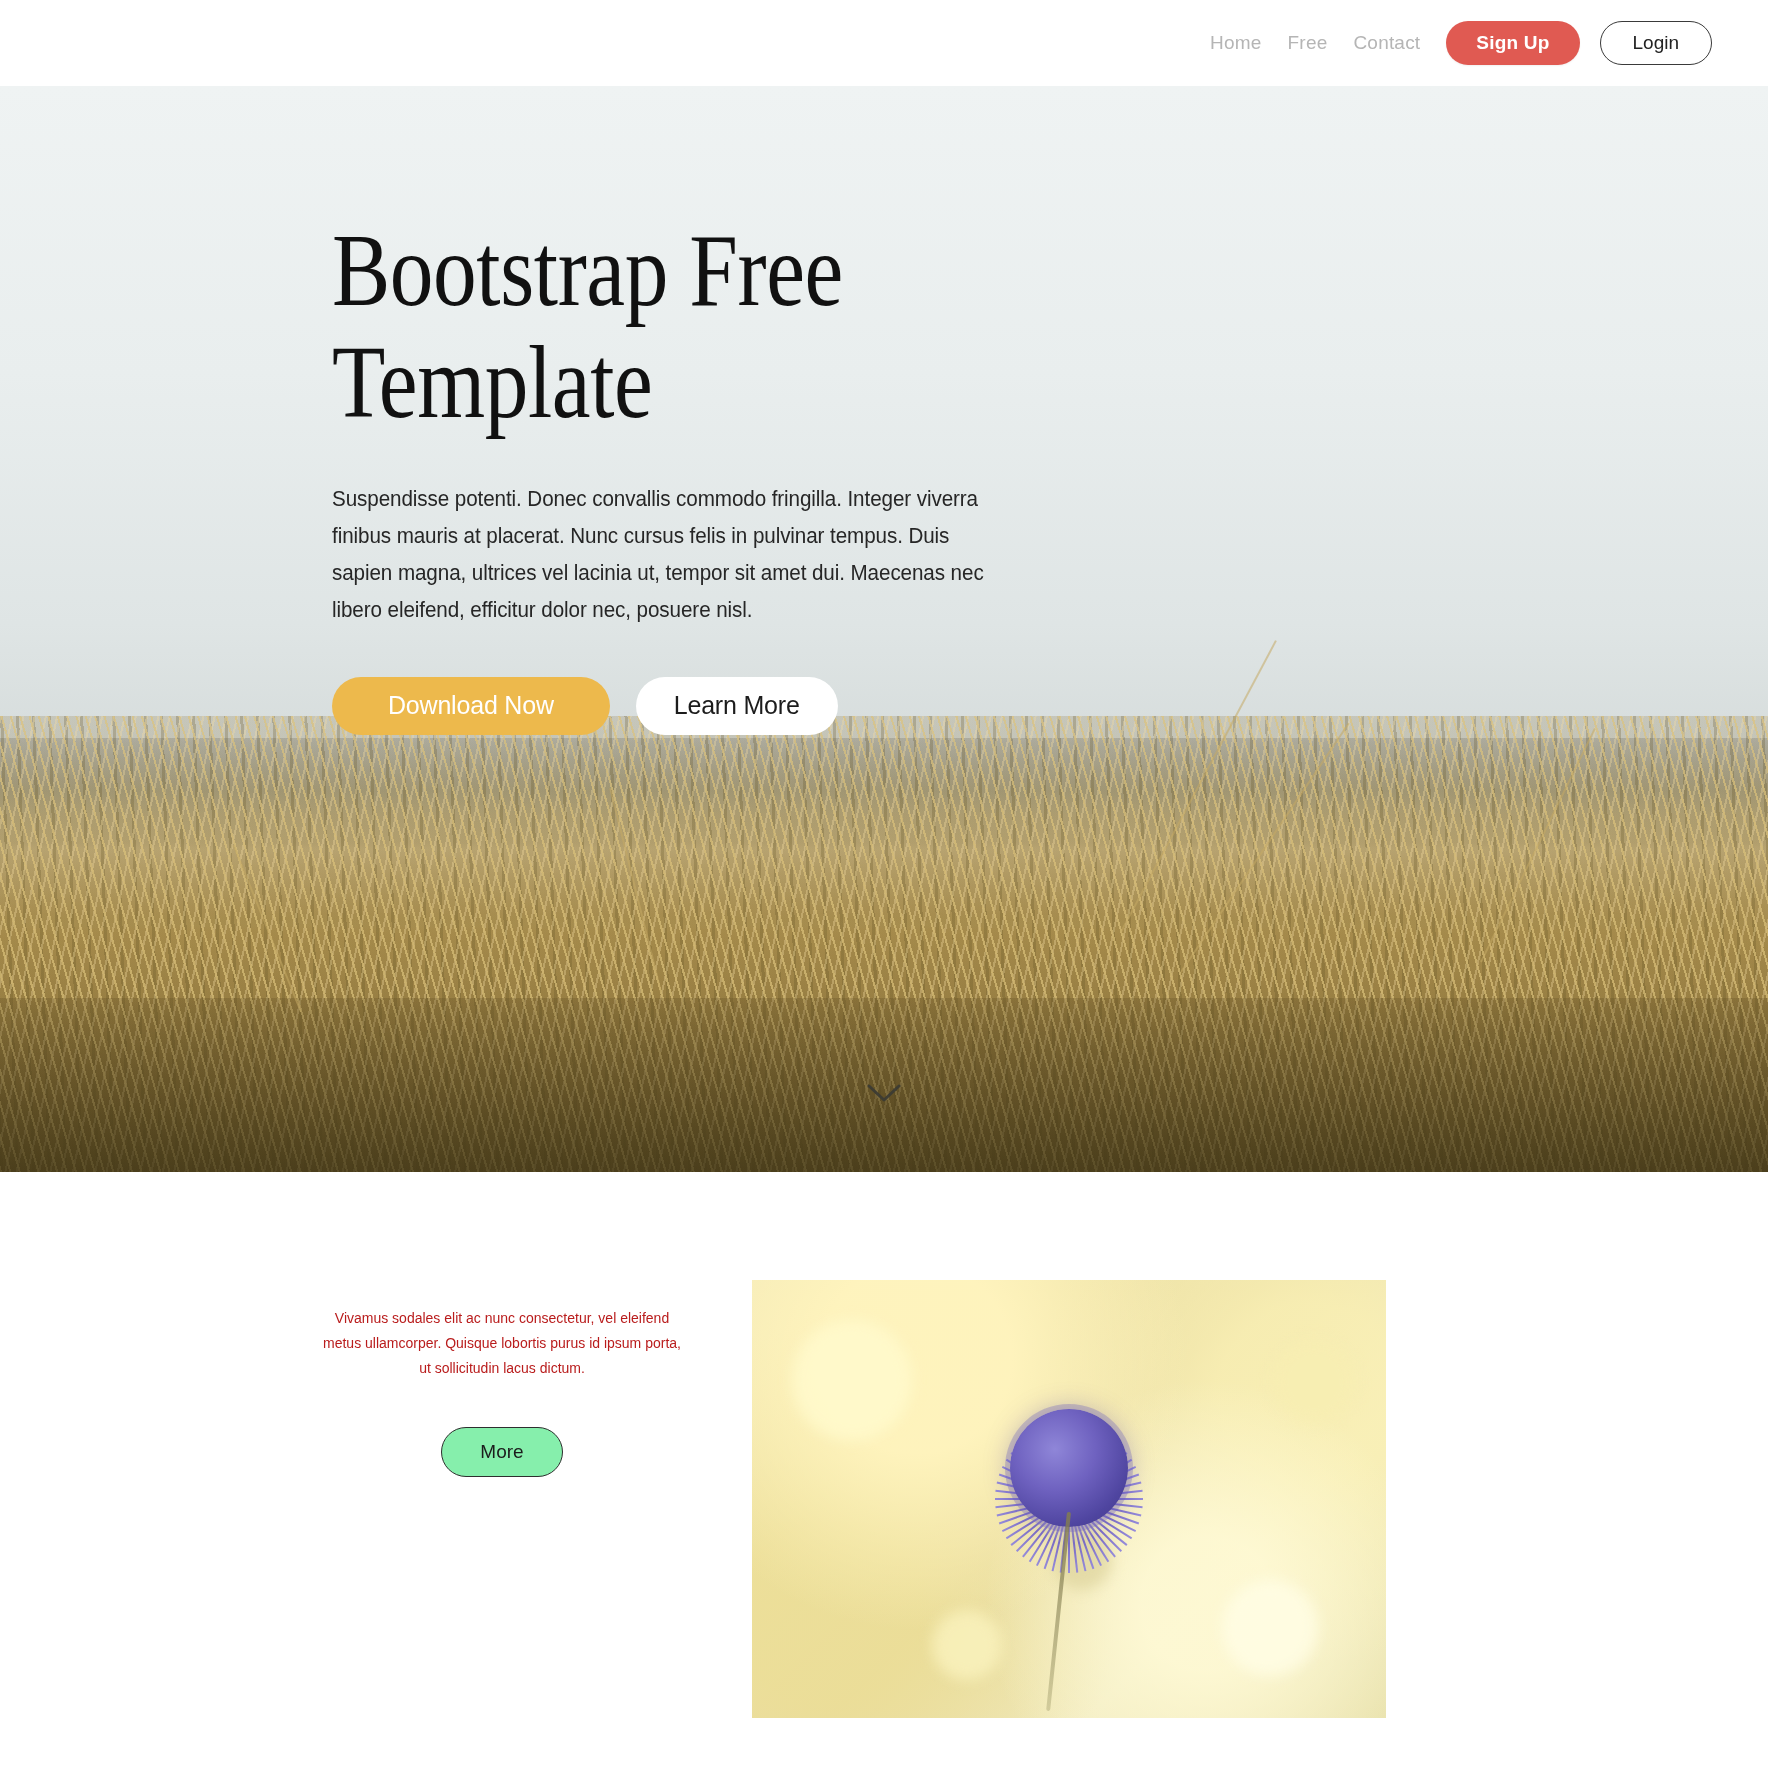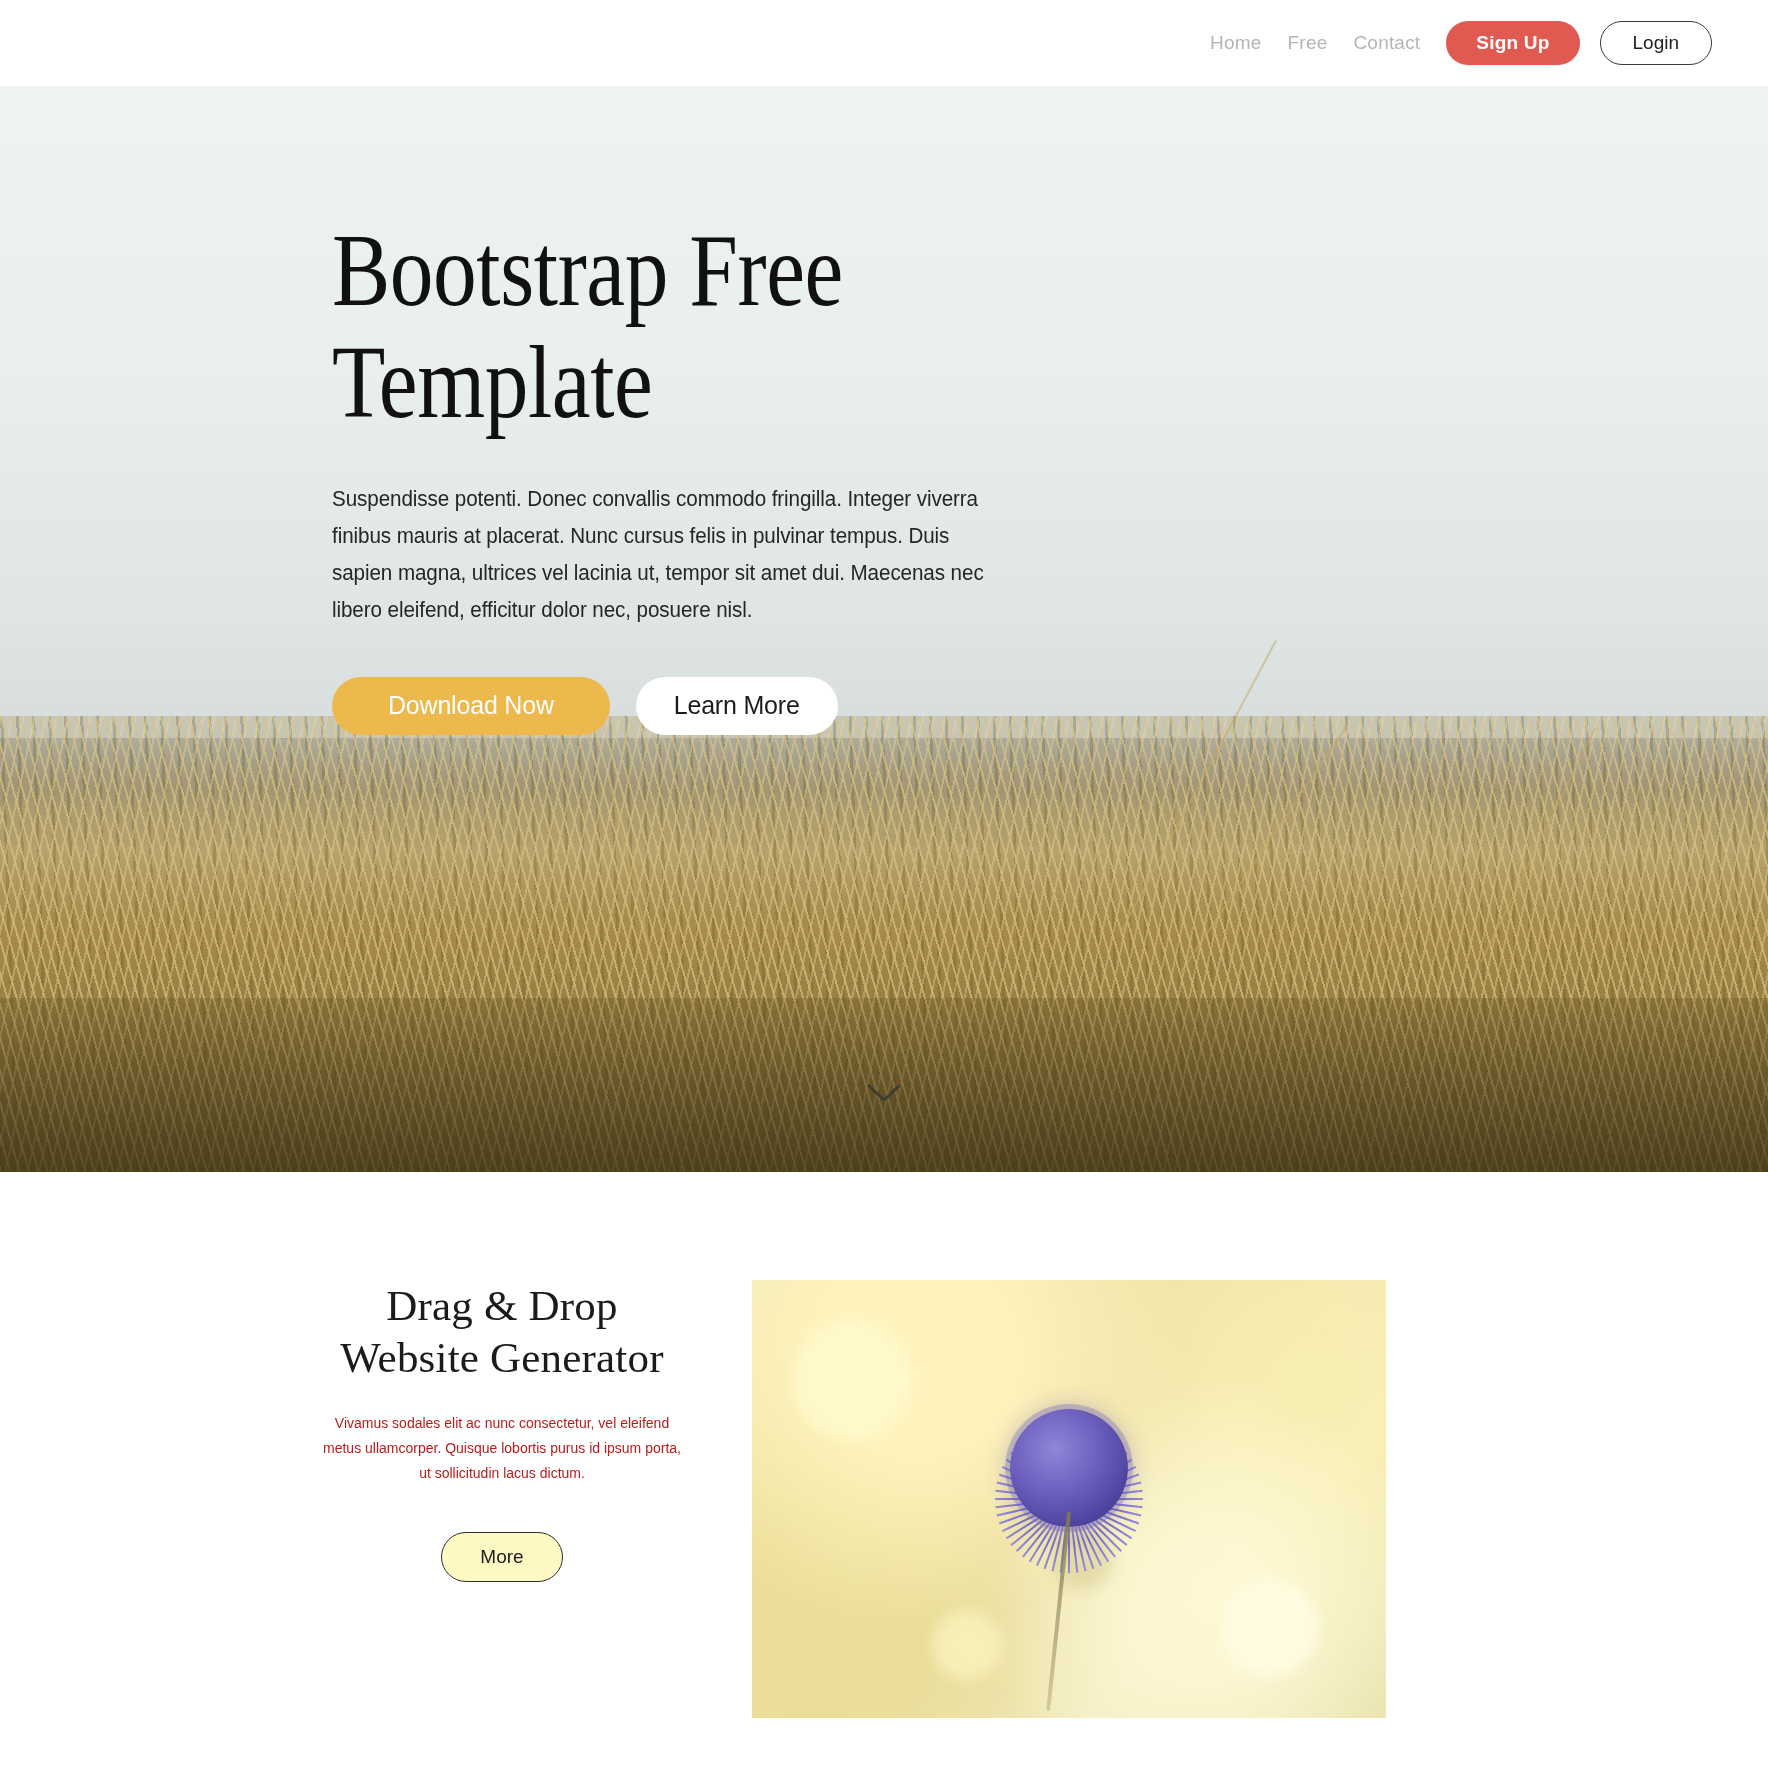--- a/index.html
+++ b/index.html
@@ -124,21 +124,21 @@
     font-family:"Liberation Serif", serif; font-weight:normal;
     font-size:43px; line-height:1.22; color:#1b1b1b; text-align:center;
     white-space:pre-line; letter-spacing:.2px;
   }
   .feature-text {
     margin-top:26px; width:372px; text-align:center;
     font-family:"Liberation Sans", sans-serif;
     font-size:14px; line-height:1.78; color:#b91c1c;
   }
   .btn-more {
-    margin-top:46px; background:#fef9c3; color:#1c1c1c;
+    margin-top:46px; background:#86efac; color:#1c1c1c;
     border:1.4px solid #2e2e2e; border-radius:40px;
     height:50px; padding:1px 38px; font-size:19px; cursor:pointer;
     display:flex; align-items:center; justify-content:center;
     font-family:"Liberation Sans", sans-serif;
   }
   .feature-right { margin-left:8px; }
   .flower-photo {
     width:634px; height:438px; position:relative; overflow:hidden;
     background:
       radial-gradient(circle at 26% 18%, rgba(255,244,190,.95) 0 16%, rgba(0,0,0,0) 46%),
@@ -302,22 +302,20 @@
 
     <div class="scroll-chevron">
       <svg width="34" height="20" viewBox="0 0 34 20">
         <path d="M2 2 L17 16 L32 2" fill="none" stroke="#3b3b33" stroke-width="3" stroke-linecap="round" stroke-linejoin="round"></path>
       </svg>
     </div>
   </div>
 
   <div class="feature">
     <div class="feature-left">
-      <h2 class="feature-title">Drag &amp; Drop
-Website Generator</h2>
       <p class="feature-text">Vivamus sodales elit ac nunc consectetur, vel eleifend metus ullamcorper. Quisque lobortis purus id ipsum porta, ut sollicitudin lacus dictum.</p>
       <button class="btn-more">More</button>
     </div>
     <div class="feature-right">
       <div class="flower-photo">
         <div class="bokeh" style="left:40px;  top:40px;  width:120px; height:120px; background:rgba(255,250,205,.8);"></div>
         <div class="bokeh" style="left:470px; top:300px; width:96px;  height:96px;  background:rgba(255,253,228,.85);"></div>
         <div class="bokeh" style="left:180px; top:330px; width:70px;  height:70px;  background:rgba(250,242,190,.8);"></div>
         <div class="bokeh" style="left:520px; top:60px;  width:84px;  height:84px;  background:rgba(247,238,178,.75);"></div>
         <div class="bokeh" style="left:300px; top:250px; width:60px;  height:60px;  background:rgba(216,206,150,.6);"></div>

